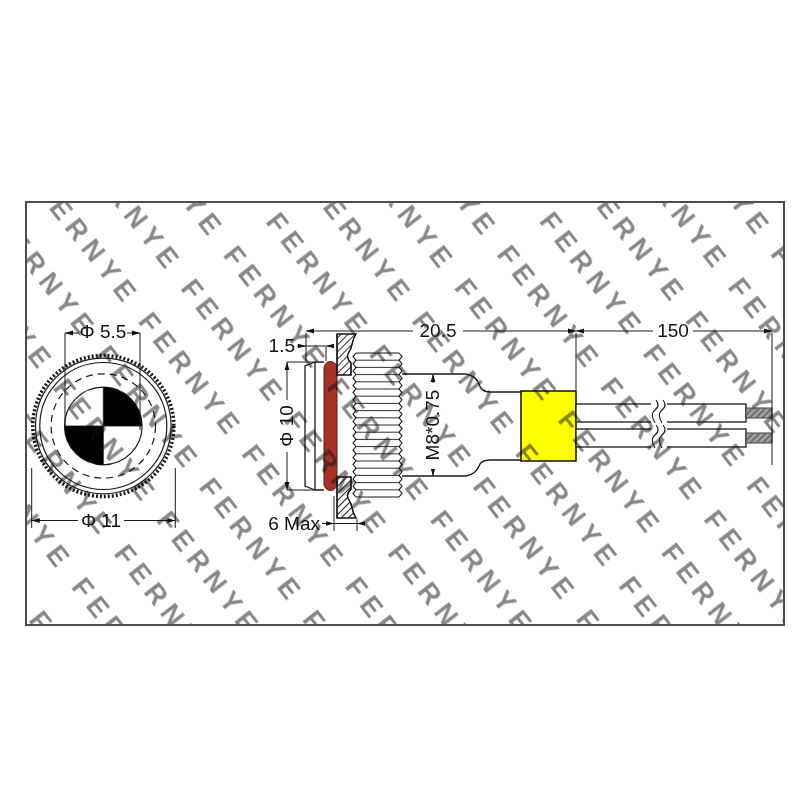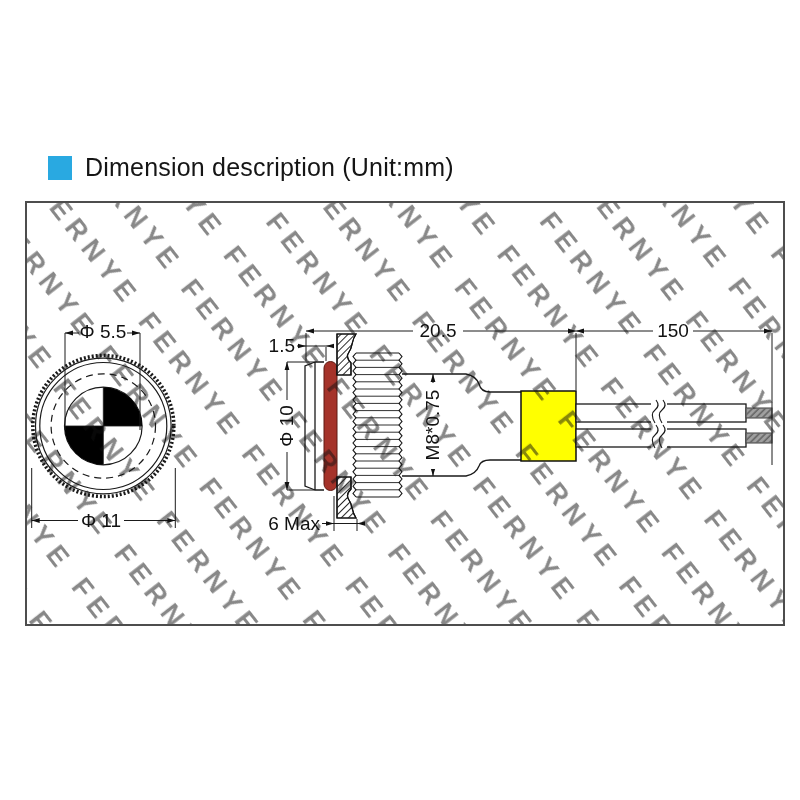--- a/index.html
+++ b/index.html
@@ -10,26 +10,20 @@
   .title{font-size:25px;color:#151515;letter-spacing:0.2px;}
   svg text{font-family:"Liberation Sans",sans-serif;fill:#111111;}
   .dim-label{font-size:19px;}
   .drawing{position:absolute;left:0;top:0;}
 </style>
 </head>
 <body>
 
 <div class="page">
 
-  <div class="header">
-    <svg class="bullet-svg" width="24" height="24">
-      <rect x="0" y="0" width="24" height="24" fill="#29a9e1"></rect>
-    </svg>
-    <span class="title">Dimension description (Unit:mm)</span>
-  </div>
 
   <svg class="drawing" width="800" height="800" viewBox="0 0 800 800">
 
     <defs>
       <pattern id="hatch" patternUnits="userSpaceOnUse" width="5" height="5" patternTransform="rotate(45)">
         <path d="M2.5,0 V5" stroke="#2a2a2a" stroke-width="1"></path>
       </pattern>
       <pattern id="hatchTip" patternUnits="userSpaceOnUse" width="4.5" height="4.5" patternTransform="rotate(45)">
         <path d="M2,0 V4.5" stroke="#636363" stroke-width="1.6"></path>
       </pattern>

